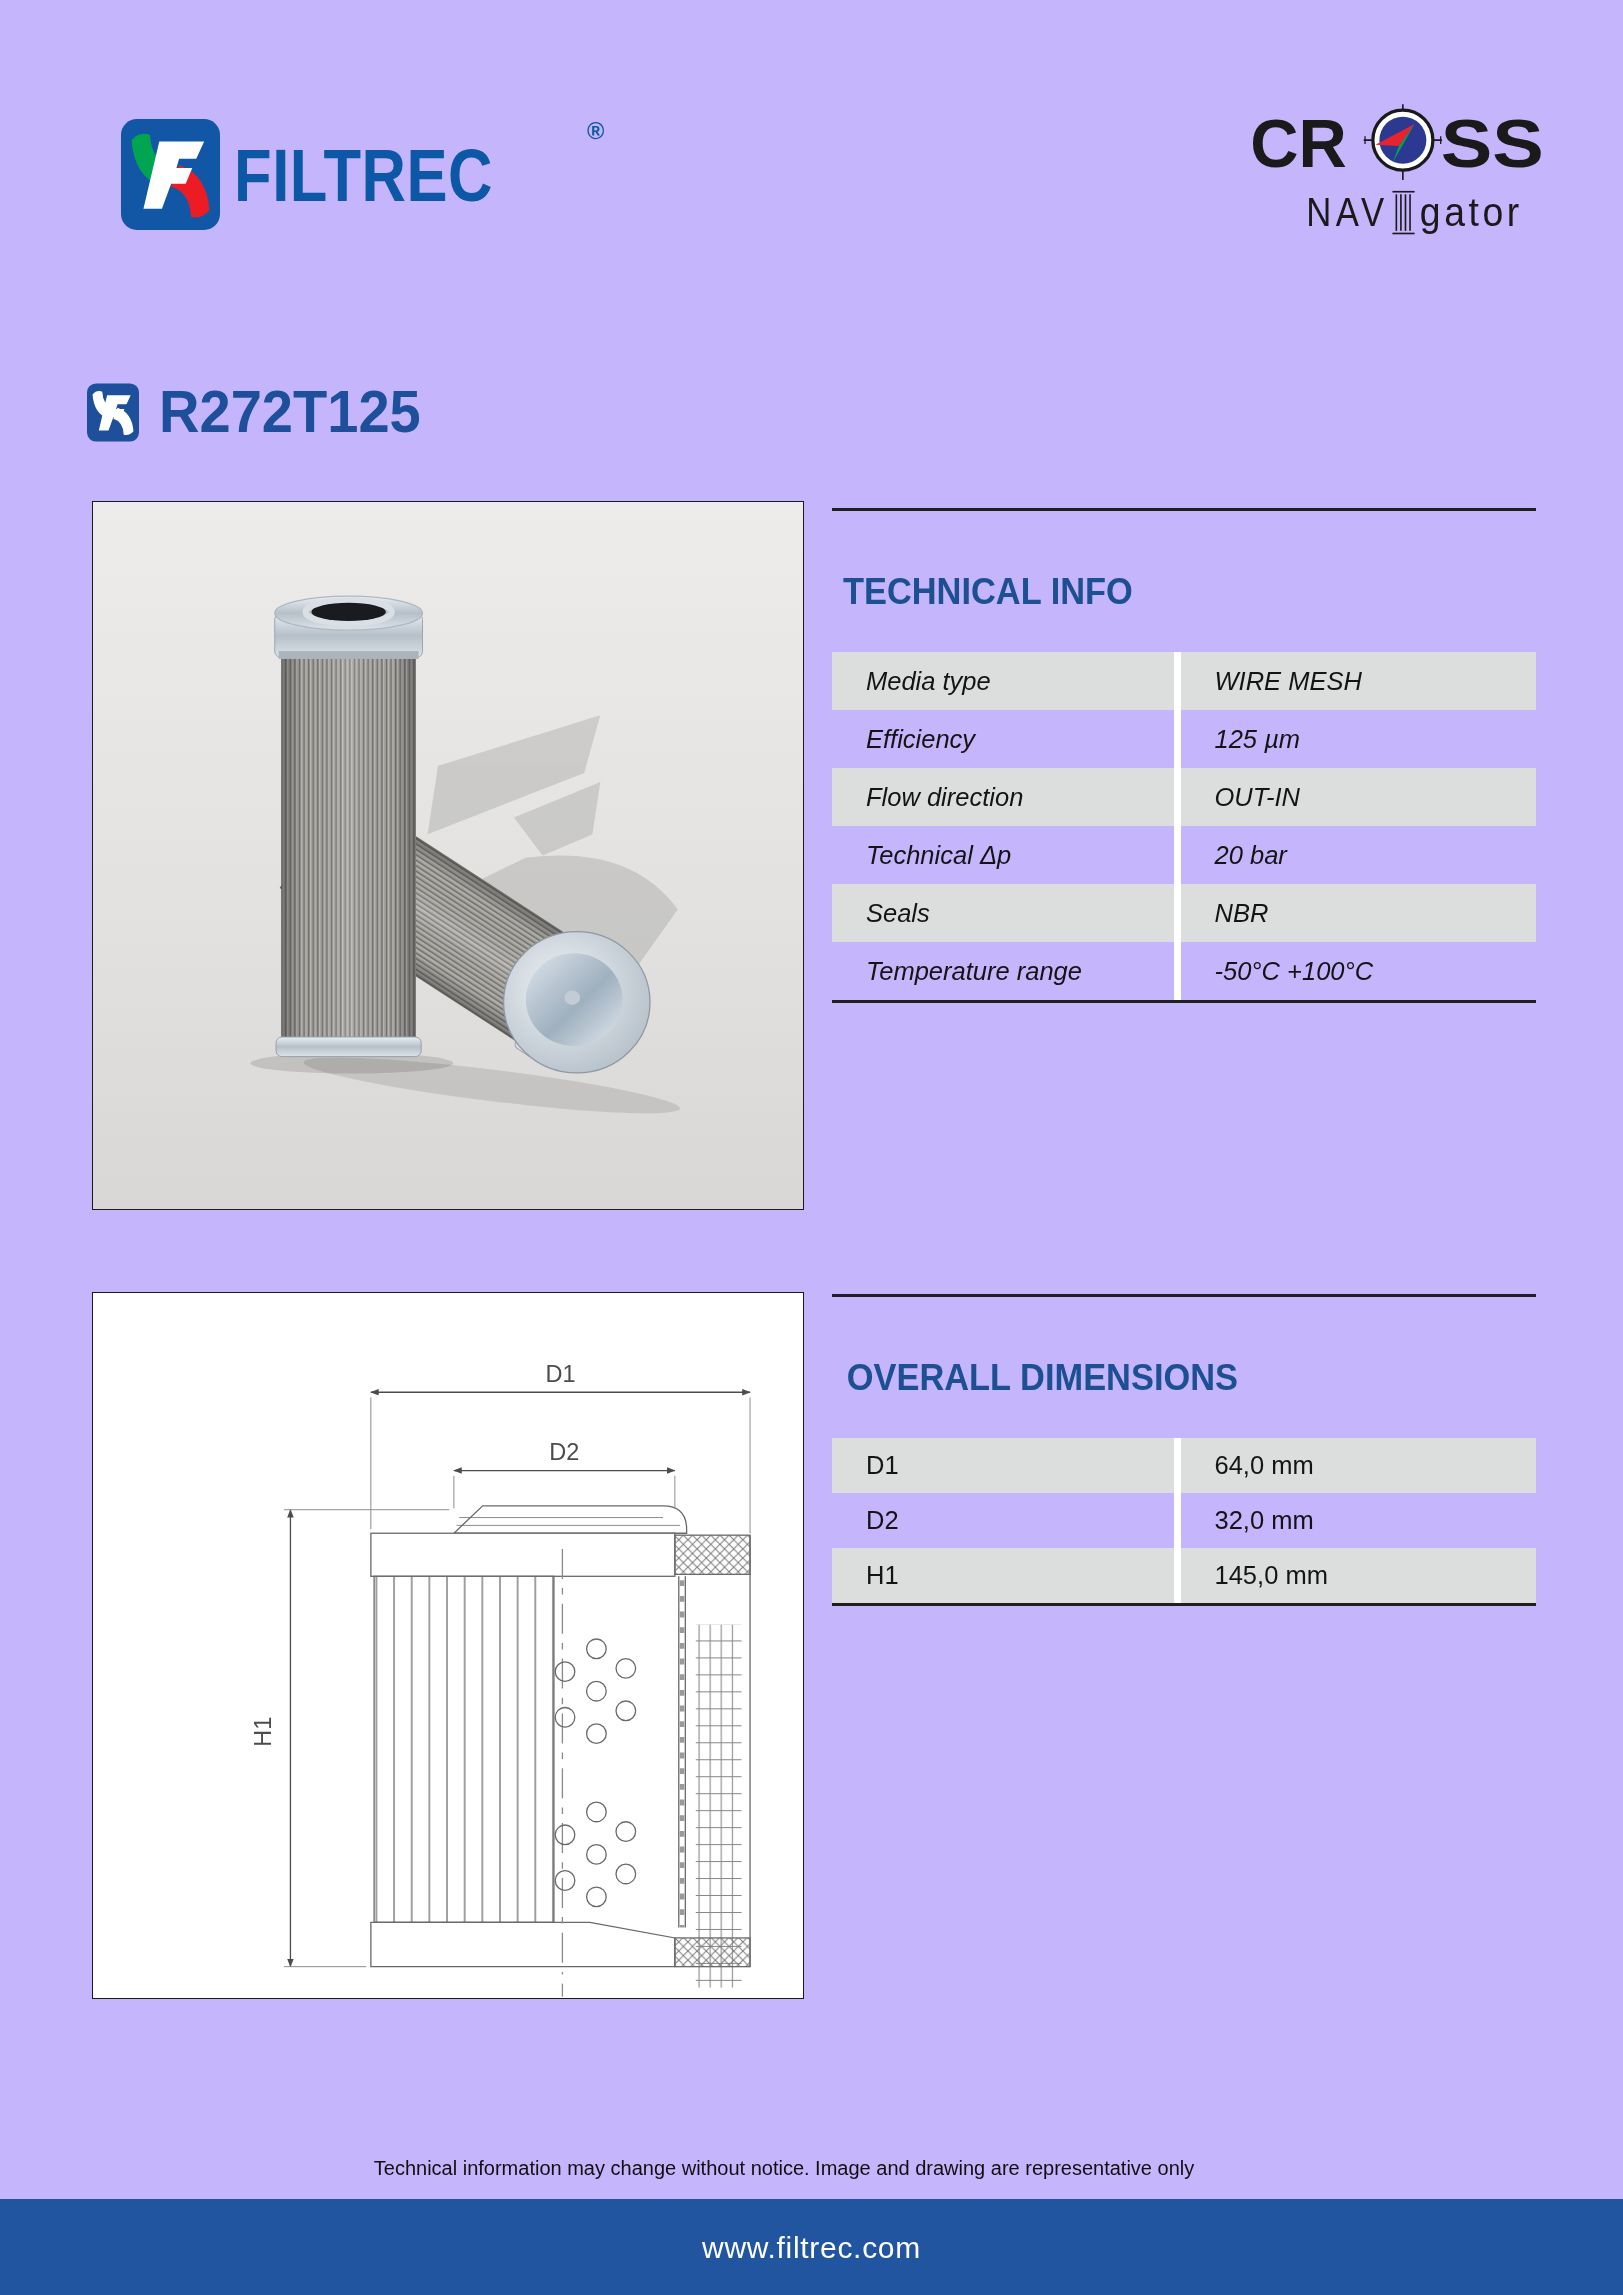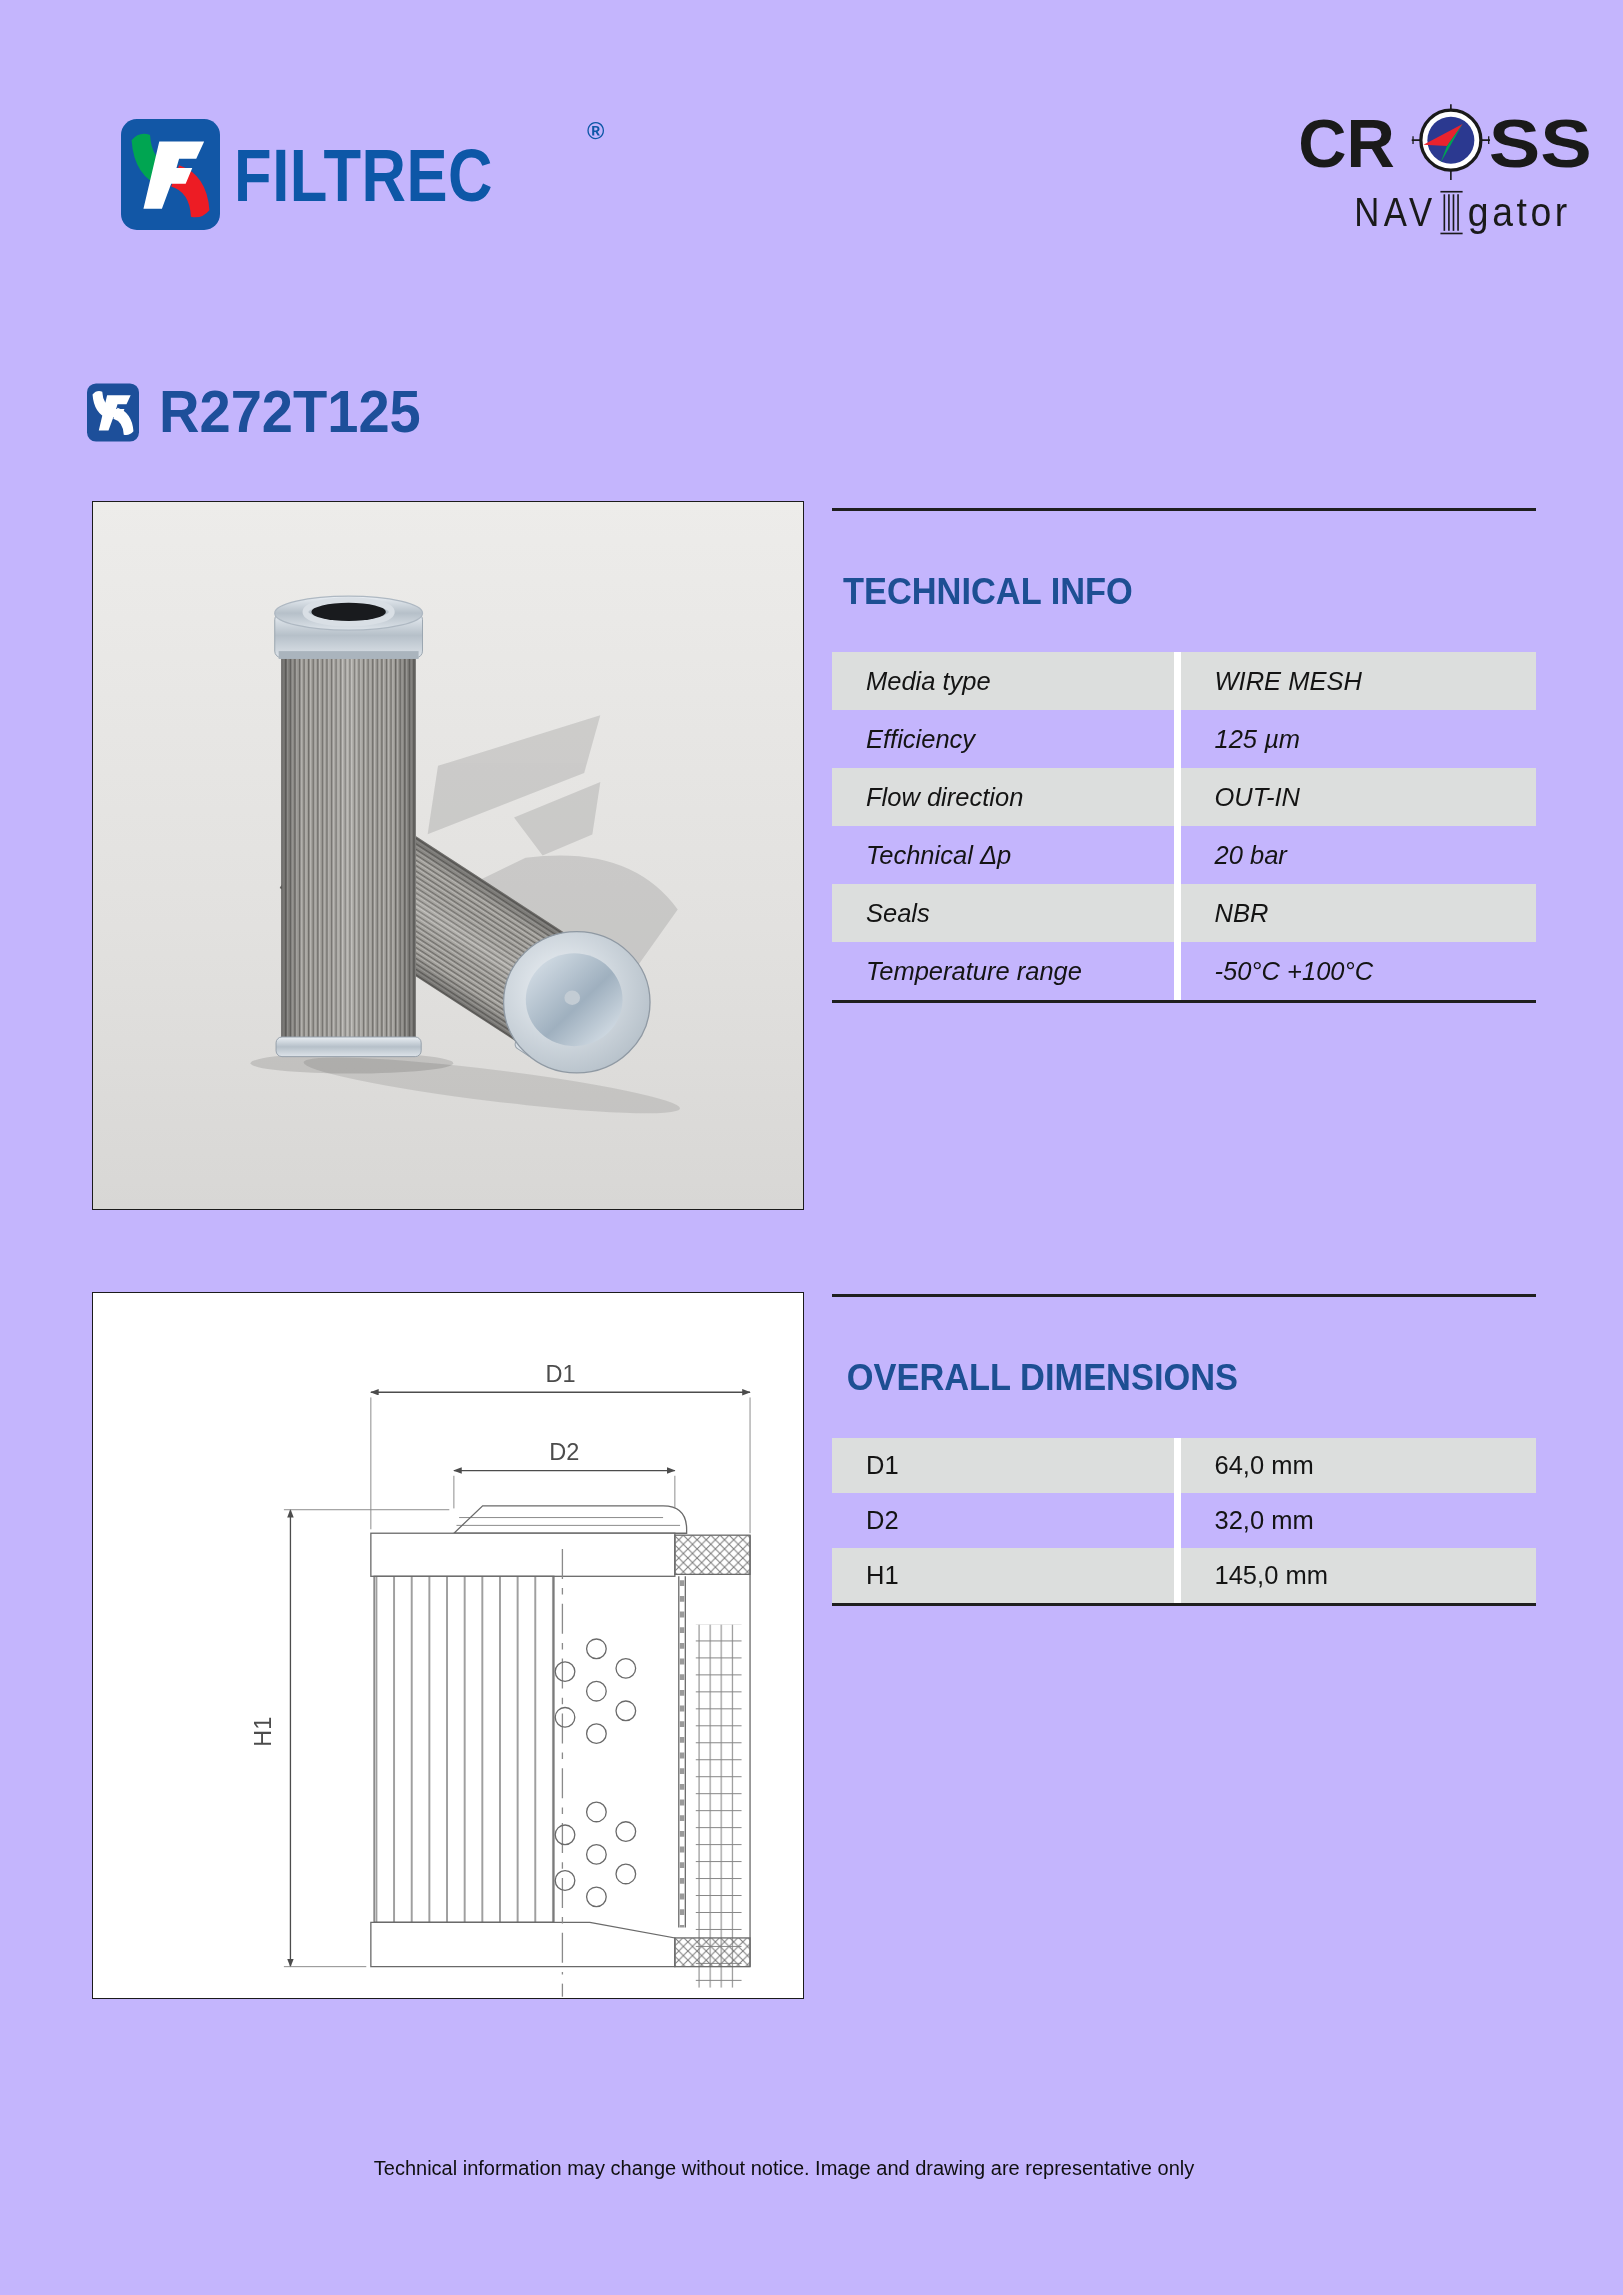--- a/index.html
+++ b/index.html
@@ -5,21 +5,21 @@
   * { margin:0; padding:0; box-sizing:border-box; }
   html,body { background:#ffffff; }
   body { font-family:"Liberation Sans", sans-serif; color:#161616; }
   .page { position:relative; width:1623px; height:2295px; background:#c4b5fd; overflow:hidden; }
 
   
   .filtrec-logo { position:absolute; left:121px; top:119px; display:flex; align-items:center; }
   .filtrec-word { font-size:75px; font-weight:bold; color:#0d57a7; letter-spacing:0.7px;
                   transform:scaleX(.82); transform-origin:left center; margin-left:14.4px; }
   .filtrec-reg  { position:absolute; left:466px; top:-1.3px; font-size:23.6px; font-weight:bold; color:#0d57a7; }
-  .cross-logo { position:absolute; left:1243px; top:103px;margin-left:48px; }
+  .cross-logo { position:absolute; left:1243px; top:103px; }
 
   
   .part-row { position:absolute; left:87px; top:378px; display:flex; align-items:center; gap:19.6px; }
   .part-number { font-size:59px; font-weight:bold; color:#1d4f9a; letter-spacing:0;
                  transform:scaleX(.95); transform-origin:left center; }
 
   
   .photo-box   { position:absolute; left:92px; top:501px;  width:712px; height:709px; border:1.3px solid #1b1b1b; background:#e8e7e5; }
   .drawing-box { position:absolute; left:92px; top:1292px; width:712px; height:707px; border:1.3px solid #1b1b1b; background:#ffffff; }
   .photo-box svg, .drawing-box svg { display:block; width:100%; height:100%; }
@@ -327,15 +327,18 @@
       <div class="spec-row shaded">
         <div class="spec-cell">H1</div>
           <div class="spec-gap"></div>
         <div class="spec-cell">145,0 mm</div>
       </div>
     </div>
     <div class="rule"></div>
   </div>
 
   <div class="disclaimer">Technical information may change without notice. Image and drawing are representative only</div>
+  <div class="footer-bar">
+    <span class="site">www.filtrec.com</span>
+  </div>
 
 </div>
 
 
 </body></html>

